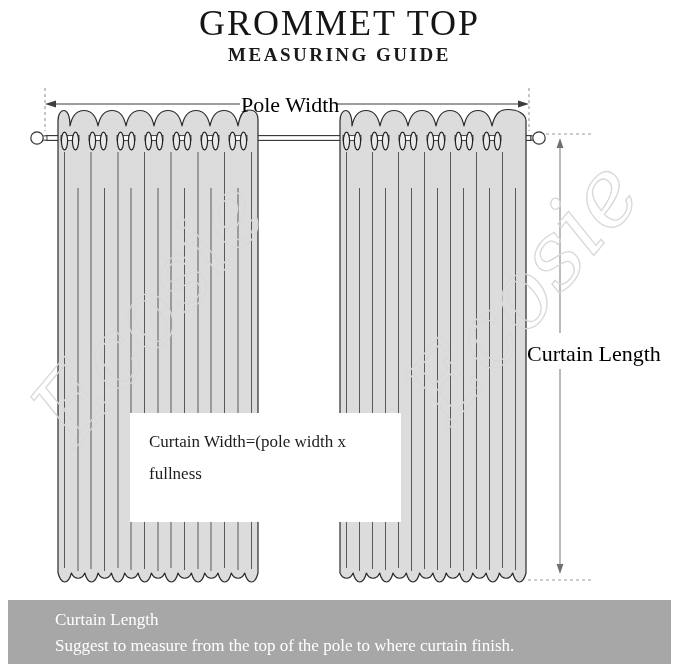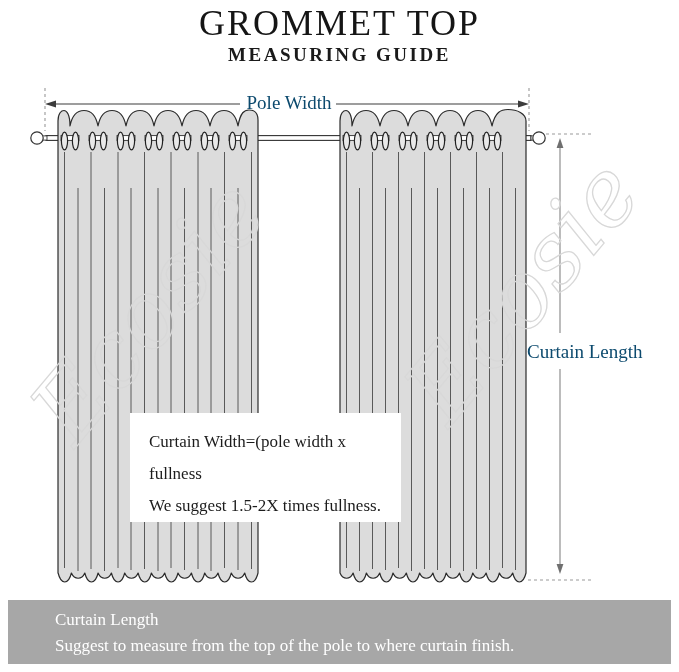--- a/index.html
+++ b/index.html
@@ -5,21 +5,21 @@
   html,body{margin:0;padding:0;background:#fff;}
   .canvas{position:relative;width:679px;height:672px;background:#fff;overflow:hidden;
           font-family:"Liberation Serif",serif;}
   svg{position:absolute;left:0;top:0;z-index:1;}
 
   .title{position:absolute;top:2px;left:0;width:679px;text-align:center;
          font-size:36px;font-weight:normal;letter-spacing:2px;color:#151515;z-index:6;}
   .subtitle{position:absolute;top:44px;left:0;width:679px;text-align:center;
          font-size:19px;font-weight:bold;letter-spacing:2.5px;color:#1a1a1a;z-index:6;}
 
-  .dim-label{position:absolute;color:#0c4a6e;font-size:19px;z-index:6;white-space:nowrap;}
+  .dim-label{position:absolute;color:#000000;font-size:22px;z-index:6;white-space:nowrap;}
   .pole-width-label{left:241px;top:92px;width:96px;text-align:center;}
   .curtain-length-label{left:527px;top:341px;}
 
   .wm{position:absolute;z-index:2;white-space:nowrap;
       font:italic 92px "DejaVu Serif",serif;
       color:rgba(205,205,205,0.28);
       -webkit-text-fill-color:transparent;
       -webkit-text-stroke:1.3px #d8d8d8;
       transform:rotate(-50deg);}
   .wm-left{left:-4px;top:258px;}
@@ -160,21 +160,20 @@
   <div class="wm wm-right">Ecosie</div>
 
   <div class="title">GROMMET TOP</div>
   <div class="subtitle">MEASURING GUIDE</div>
 
   <div class="dim-label pole-width-label">Pole Width</div>
   <div class="dim-label curtain-length-label">Curtain Length</div>
 
   <div class="note-box">
     <div>Curtain Width=(pole width x fullness</div>
-    <div>We suggest 1.5-2X times fullness.</div>
   </div>
 
   <div class="footer">
     <div>Curtain Length</div>
     <div>Suggest to measure from the top of the pole to where curtain finish.</div>
   </div>
 
 </div>
 
 </body></html>

